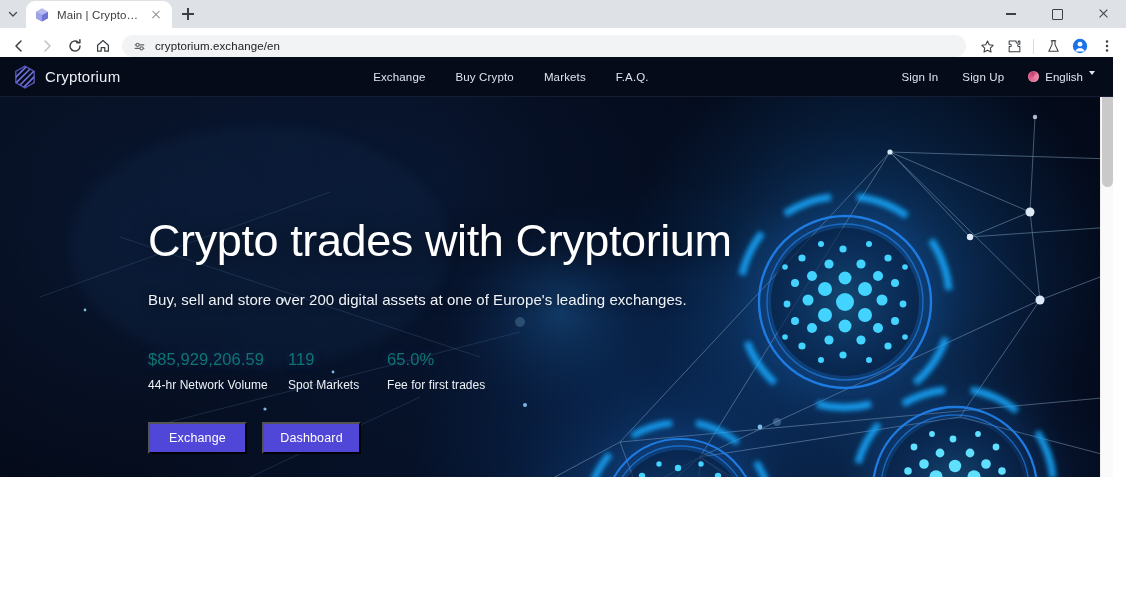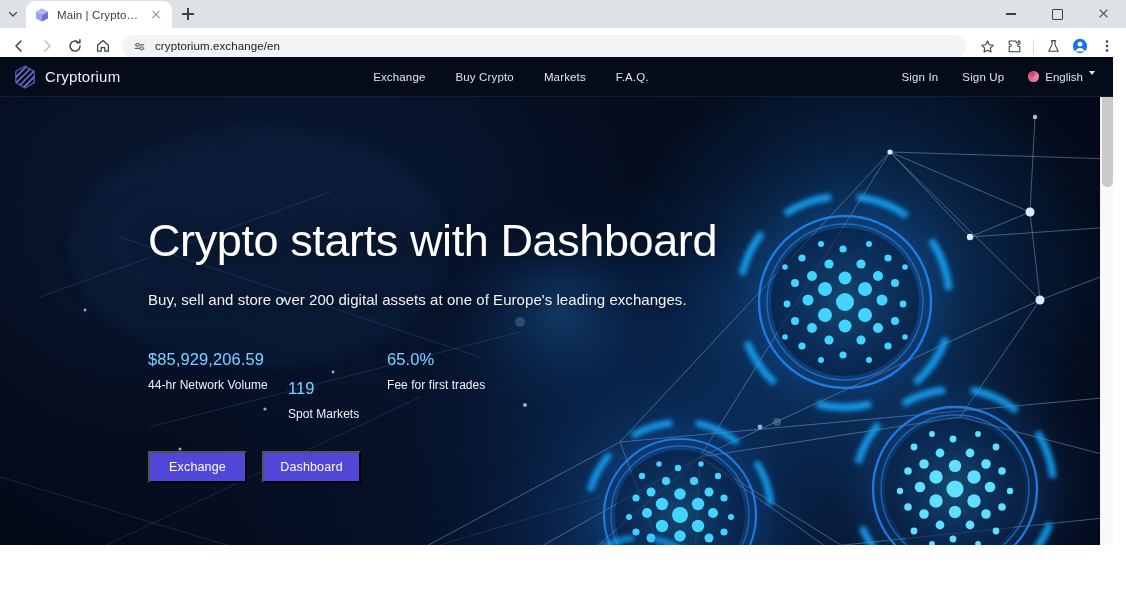--- a/index.html
+++ b/index.html
@@ -81,21 +81,21 @@
   .tb-sep { width:1px; height:15px; background:#dadce0; margin:0 5px; }
 
   .chrome-divider { height:1px; background:#c8ccd0; }
 
   
   .viewport {
     position:absolute; left:0; top:57px; width:1126px; height:545px;
     background:#fff; overflow:hidden;
   }
   .page {
-    position:absolute; left:0; top:0; width:1113px; height:488px;
+    position:absolute; left:0; top:0; width:1113px; height:420px;
     background:#050a17; overflow:hidden;
   }
 
   
   .site-header {
     position:relative; z-index:20; height:40px; background:#060b1a;
     display:flex; align-items:center; padding-left:14px; padding-right:18px;
     border-bottom:1px solid rgba(90,110,160,.18);
   }
   .brand { display:flex; align-items:center; gap:9px; }
@@ -135,23 +135,23 @@
     color:#ffffff; font-size:45px; font-weight:400; letter-spacing:-.4px;
     line-height:1.05; text-shadow:0 2px 18px rgba(0,0,0,.55);
   }
   .subhead {
     color:#eef2f8; font-size:15px; font-weight:400; margin-top:27px;
     letter-spacing:.05px; text-shadow:0 1px 10px rgba(0,0,0,.6);
   }
   .stats { display:flex; margin-top:42px; }
   .stat { }
   .stat:nth-child(1){ width:140px; }
-  .stat:nth-child(2){ width:99px;margin-top:29px; }
+  .stat:nth-child(2){ width:99px; }
   .stat-value {
-    color:#7dd3fc; font-size:16.5px; letter-spacing:.1px; font-weight:400;
+    color:#0f766e; font-size:16.5px; letter-spacing:.1px; font-weight:400;
     text-shadow:0 0 10px rgba(60,70,190,.35);
   }
   .stat-label { color:#eef2f8; font-size:12px; margin-top:9px; letter-spacing:.05px; }
   .cta-row { display:flex; gap:15px; margin-top:30px; }
   .btn {
     width:99px; height:32px; background:#5046d8; color:#fff;
     font-size:12.5px; display:flex; align-items:center; justify-content:center;
     cursor:default; letter-spacing:.15px;
   }
 
@@ -612,21 +612,21 @@
               <circle cx="563" cy="478" r="7.5" opacity=".7"></circle>
               <circle cx="913" cy="513" r="8" opacity=".75"></circle>
               <circle cx="283" cy="530" r="4.5" opacity=".6"></circle>
               <circle cx="520" cy="225" r="5" opacity=".4"></circle>
               <circle cx="777" cy="325" r="4" opacity=".5"></circle>
             </g>
           </svg>
         </div>
 
         <div class="hero-inner">
-          <h1 class="headline">Crypto starts with Dashboard</h1>
+          <h1 class="headline">Crypto trades with Cryptorium</h1>
           <p class="subhead">Buy, sell and store over 200 digital assets at one of Europe's leading exchanges.</p>
 
           <div class="stats">
             <div class="stat">
               <div class="stat-value">$85,929,206.59</div>
               <div class="stat-label">44-hr Network Volume</div>
             </div>
             <div class="stat">
               <div class="stat-value">119</div>
               <div class="stat-label">Spot Markets</div>

